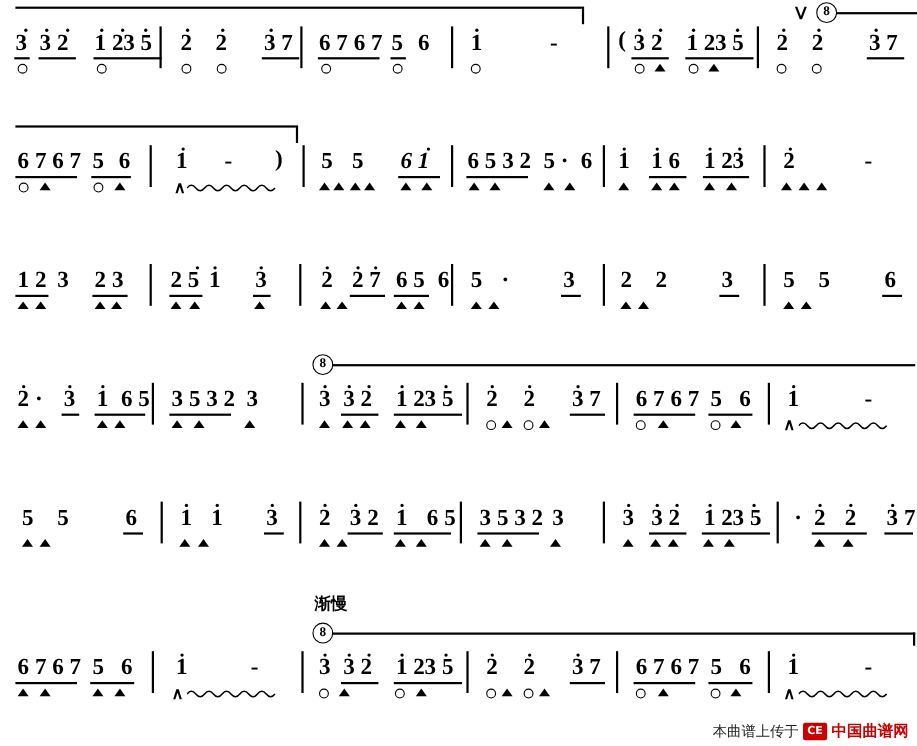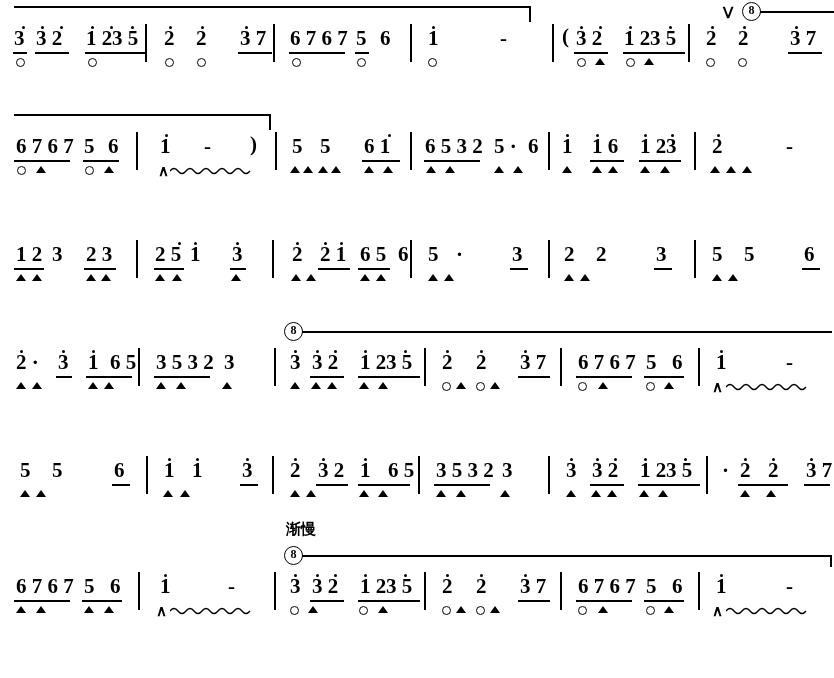--- a/index.html
+++ b/index.html
@@ -273,21 +273,21 @@
         <span class="num">5</span>
       </div>
       <div class="tri" style="left:290px;top:58px;"></div>
       <div class="tri" style="left:303px;top:58px;"></div>
       <div class="cell" style="left:320px;top:28px;">
         <span class="num">5</span>
       </div>
       <div class="tri" style="left:318px;top:58px;"></div>
       <div class="tri" style="left:331px;top:58px;"></div>
 
-      <div class="cell" style="left:364px;top:28px;">
+      <div class="cell" style="left:364px;top:28px;font-style:italic;">
         <span class="num">6 1</span>
       </div>
       <div class="odot" style="left:388px;top:26px;"></div>
       <div class="beam" style="left:362px;top:52px;width:38px;"></div>
       <div class="tri" style="left:364px;top:58px;"></div>
       <div class="tri" style="left:383px;top:58px;"></div>
 
       <div class="barline" style="left:410px;top:24px;height:38px;"></div>
 
       <div class="cell" style="left:425px;top:28px;">
@@ -389,21 +389,21 @@
       <div class="beam" style="left:230px;top:52px;width:16px;"></div>
       <div class="tri" style="left:231px;top:58px;"></div>
 
       <div class="barline" style="left:272px;top:24px;height:38px;"></div>
 
       <div class="cell" style="left:292px;top:28px;">
         <span class="num">2</span>
       </div>
       <div class="odot" style="left:296px;top:26px;"></div>
       <div class="cell" style="left:320px;top:28px;">
-        <span class="num">2 1</span>
+        <span class="num">2 7</span>
       </div>
       <div class="odot" style="left:324px;top:26px;"></div>
       <div class="odot" style="left:340px;top:26px;"></div>
       <div class="beam" style="left:318px;top:52px;width:32px;"></div>
       <div class="tri" style="left:291px;top:58px;"></div>
       <div class="tri" style="left:306px;top:58px;"></div>
 
       <div class="cell" style="left:360px;top:28px;">
         <span class="num">6 5</span>
       </div>
@@ -703,21 +703,21 @@
       <div class="tri" style="left:740px;top:58px;"></div>
       <div class="tri" style="left:766px;top:58px;"></div>
       <div class="cell" style="left:806px;top:28px;">
         <span class="num">3 7</span>
       </div>
       <div class="odot" style="left:810px;top:26px;"></div>
       <div class="beam" style="left:804px;top:52px;width:26px;"></div>
     </div>
   </div>
 
-  <div class="row" style="top:536px;">
+  <div class="row" style="top:556px;">
     <div class="row-inner">
 
       <div class="tempo" style="left:286px;top:-16px;">渐慢</div>
 
       <div class="ottava" style="left:284px;top:10px;width:548px;">
         <div class="lbl">8</div>
         <div class="line" style="left:18px;width:530px;"></div>
       </div>
       <div class="barline" style="left:830px;top:19px;height:12px;"></div>
 
@@ -825,14 +825,19 @@
       <div class="vee" style="left:712px;top:68px;">∧</div>
       <svg class="wavy" style="left:726px;top:70px;" width="92" height="10" viewBox="0 0 92 10">
           <path d="M0 5 q4 -5 8 0 q4 5 8 0 q4 -5 8 0 q4 5 8 0 q4 -5 8 0 q4 5 8 0 q4 -5 8 0 q4 5 8 0 q4 -5 8 0 q4 5 8 0" stroke="#000" stroke-width="1.4" fill="none"></path>
         </svg>
       <div class="cell" style="left:786px;top:40px;">
         <span class="num">-</span>
       </div>
     </div>
   </div>
 
+  <div class="credit">
+    <span>本曲谱上传于</span>
+    <span class="logo">CE</span>
+    <span class="site">中国曲谱网</span>
+  </div>
 
 </div>
 
 </body></html>

